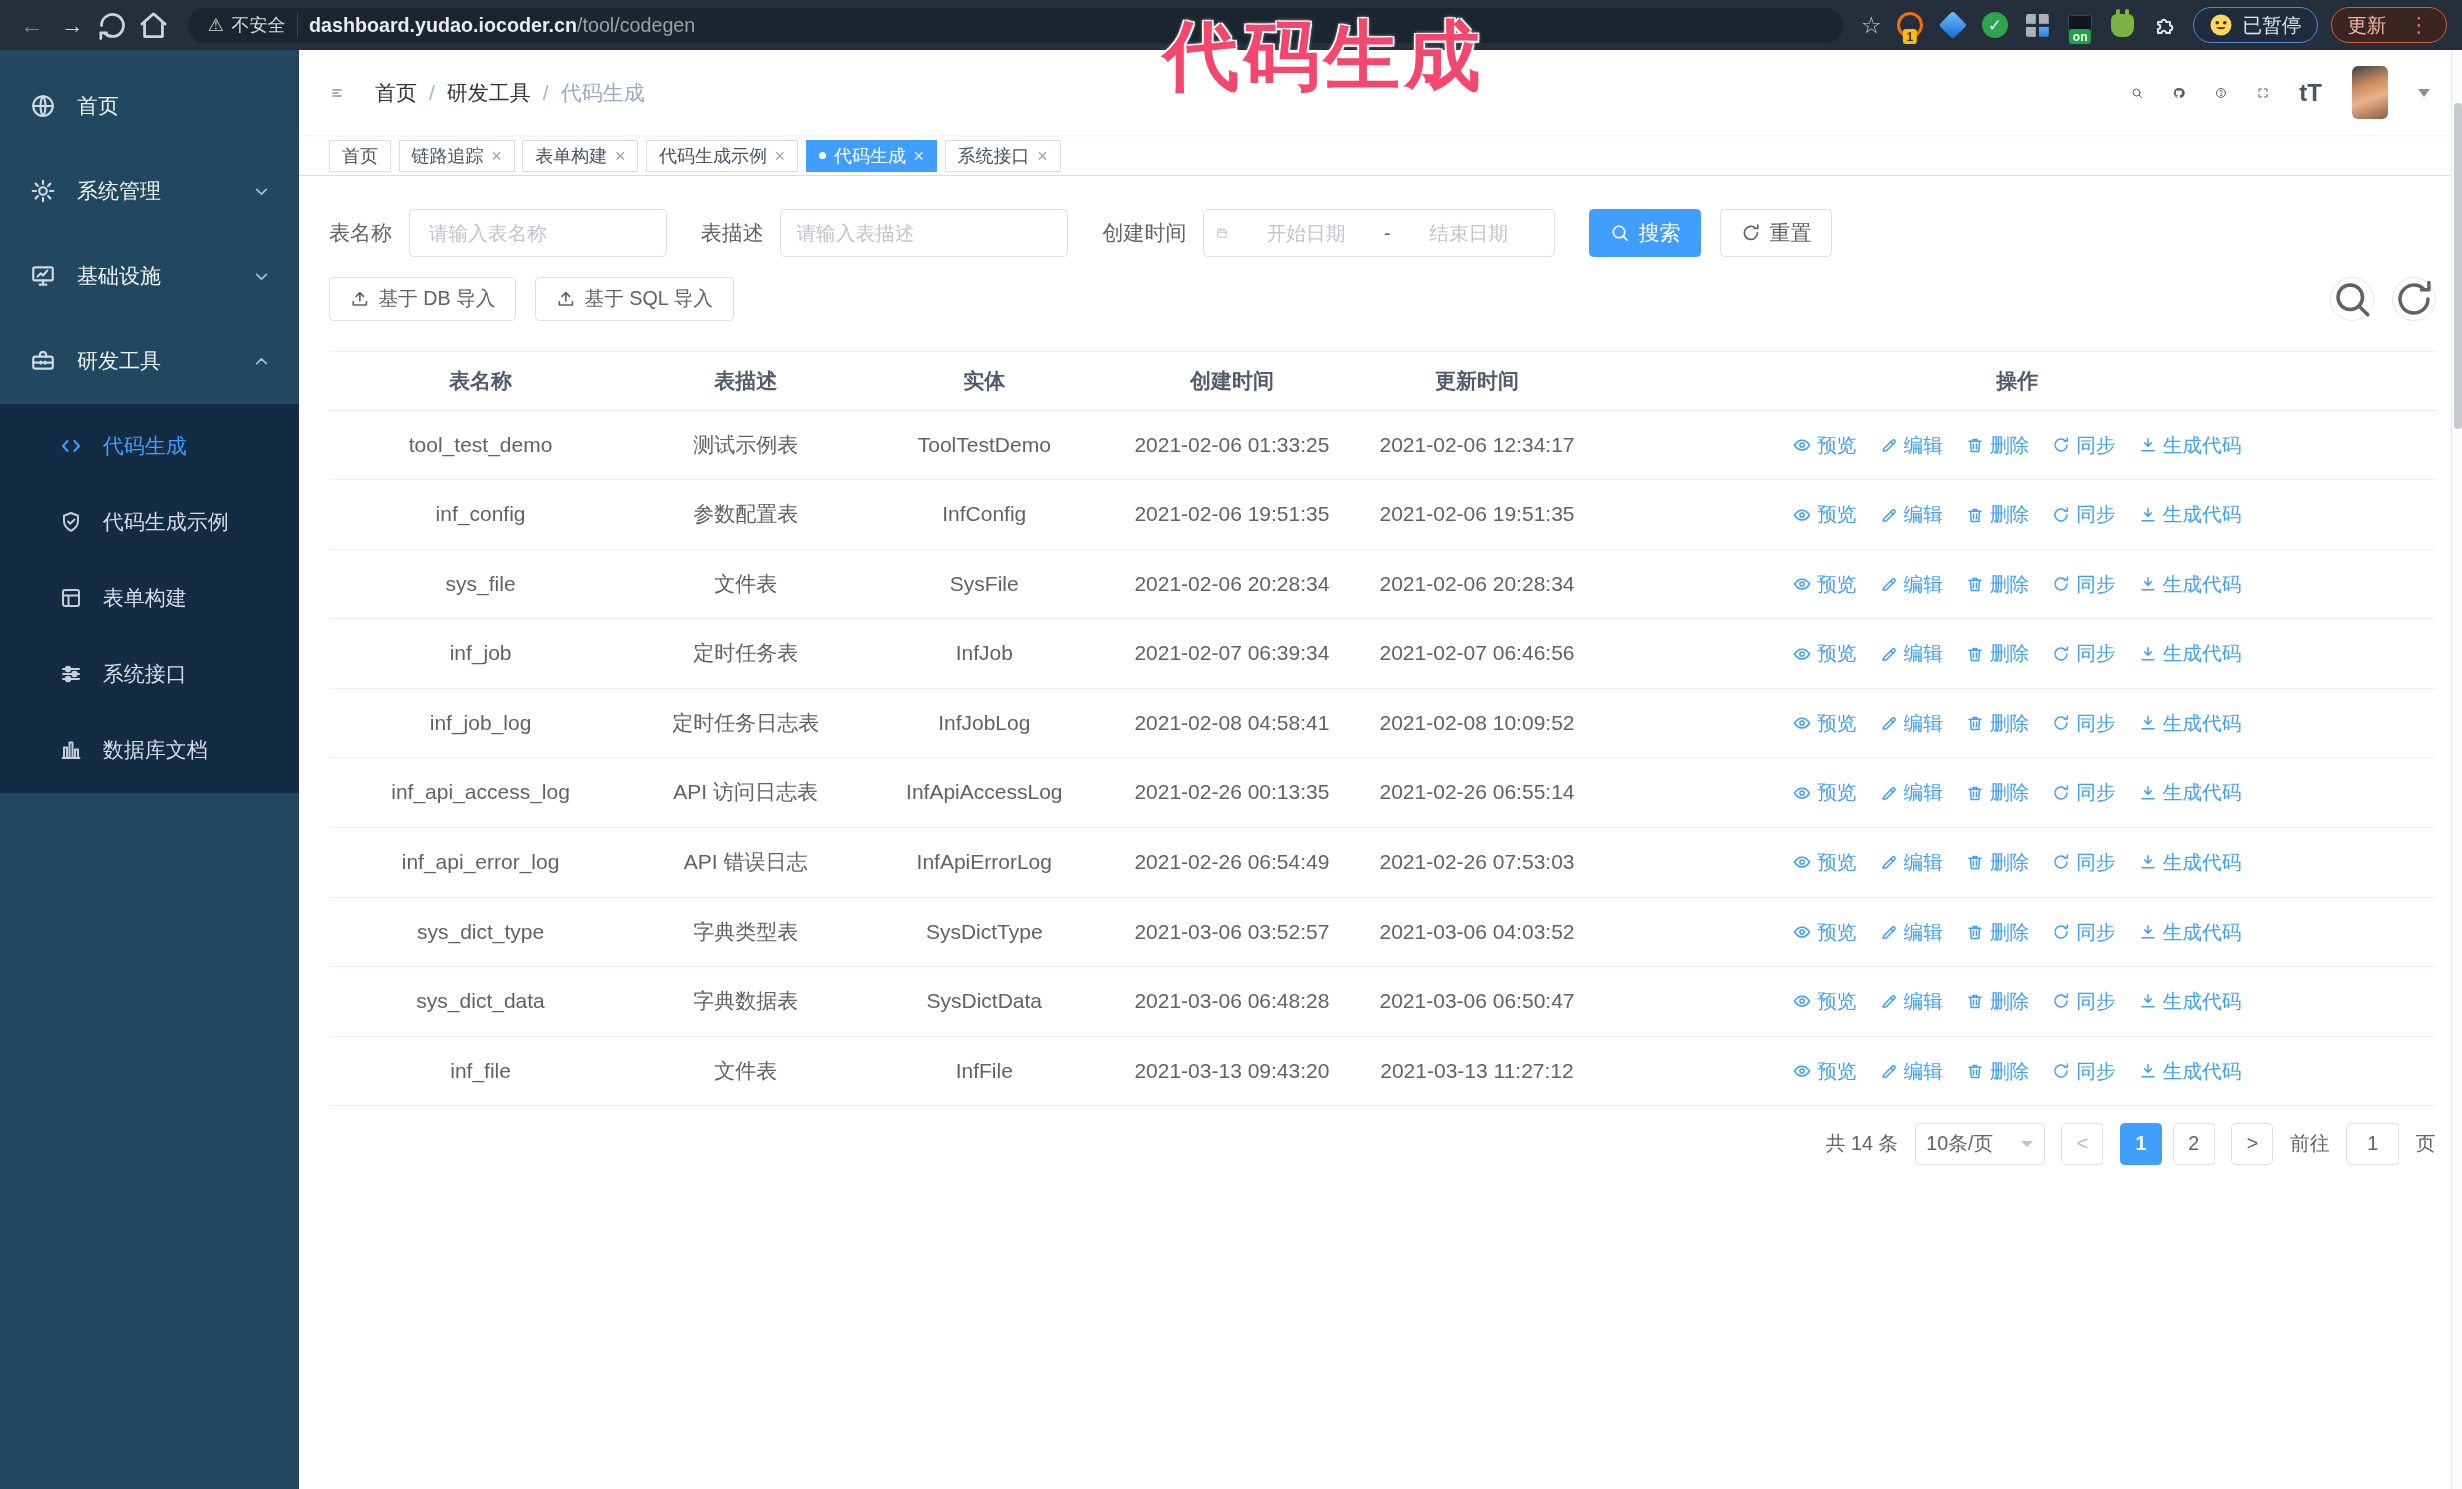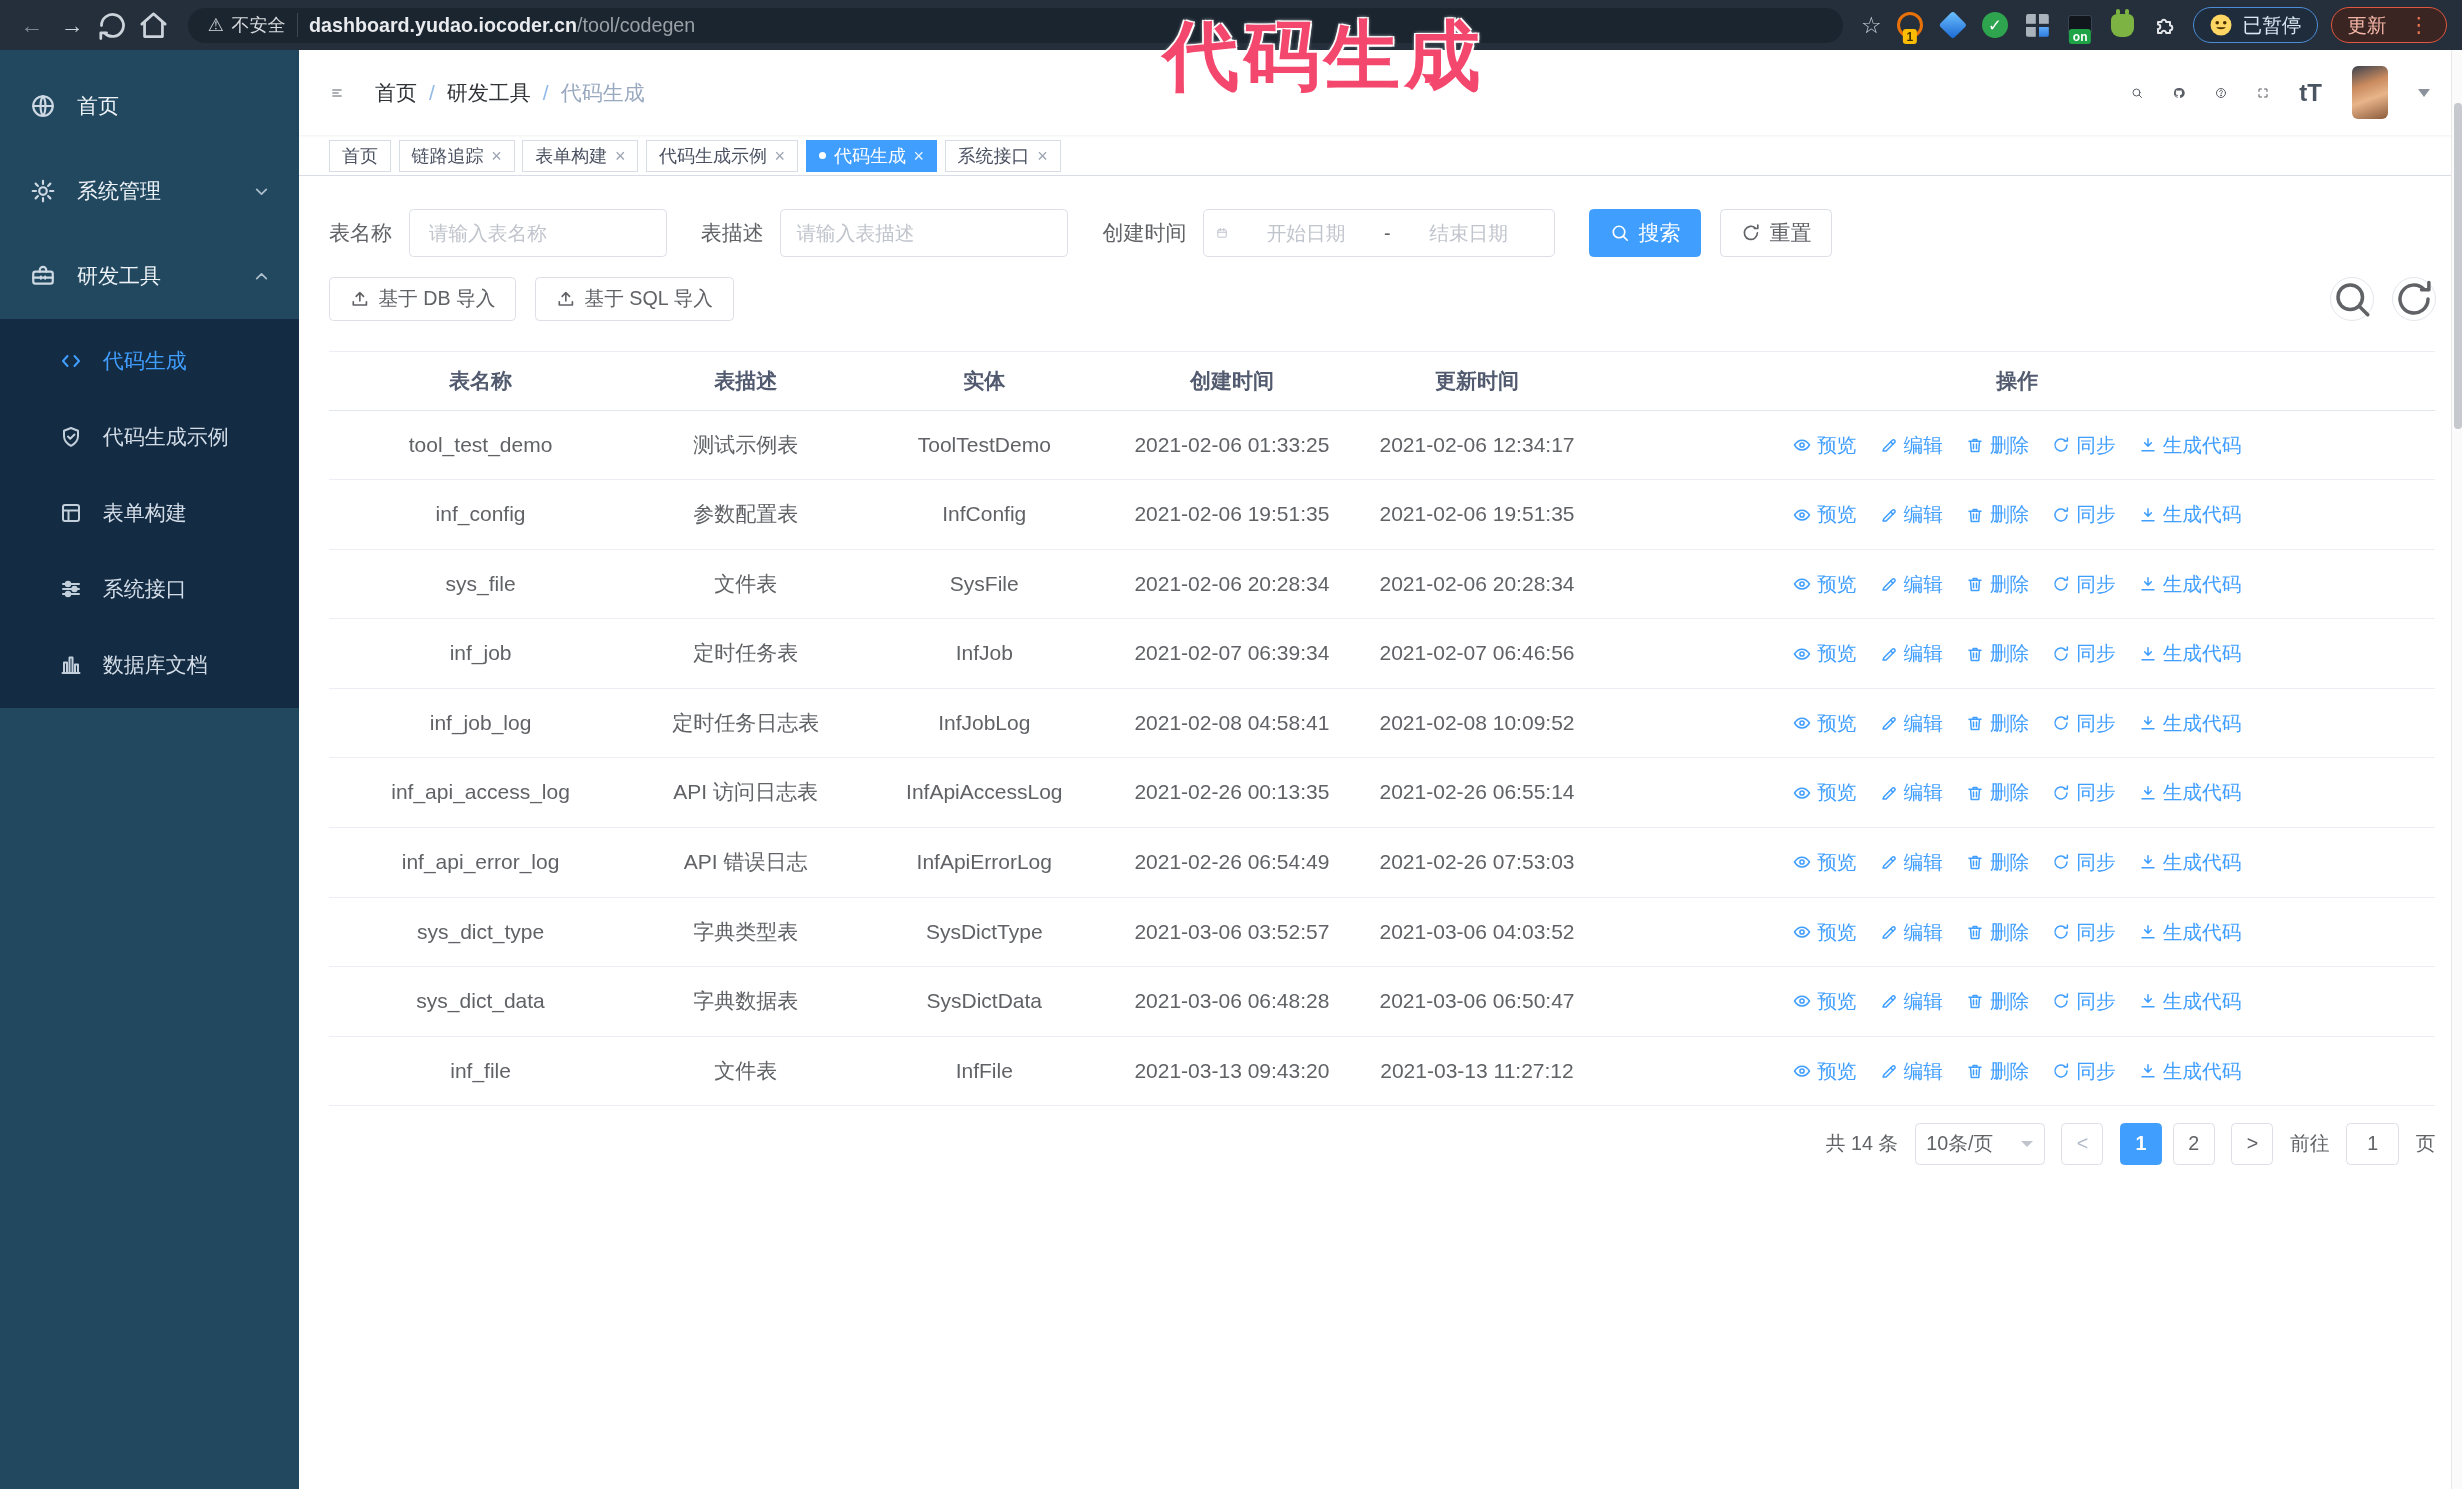--- a/index.html
+++ b/index.html
@@ -235,20 +235,34 @@
             <span class="mi-label">系统管理</span>
             <span class="mi-chevron">
               <svg viewBox="0 0 24 24" width="1em" height="1em" fill="none" stroke="currentColor" stroke-width="2" stroke-linecap="round" stroke-linejoin="round" style="width:100%;height:100%;">
                 <path d="M6.5 9.5 12 15l5.5-5.5"></path>
               </svg>
             </span>
           </div>
           <div class="menu-item">
             <span class="mi-icon">
               <svg viewBox="0 0 24 24" width="1em" height="1em" fill="none" stroke="currentColor" stroke-width="2" stroke-linecap="round" stroke-linejoin="round" style="width:100%;height:100%;">
+                <rect x="3" y="4" width="18" height="12" rx="1.5"></rect>
+                <path d="M9 20h6M12 16v4M7 12.5l3-3 2 2 4-4.5"></path>
+              </svg>
+            </span>
+            <span class="mi-label">基础设施</span>
+            <span class="mi-chevron">
+              <svg viewBox="0 0 24 24" width="1em" height="1em" fill="none" stroke="currentColor" stroke-width="2" stroke-linecap="round" stroke-linejoin="round" style="width:100%;height:100%;">
+                <path d="M6.5 9.5 12 15l5.5-5.5"></path>
+              </svg>
+            </span>
+          </div>
+          <div class="menu-item">
+            <span class="mi-icon">
+              <svg viewBox="0 0 24 24" width="1em" height="1em" fill="none" stroke="currentColor" stroke-width="2" stroke-linecap="round" stroke-linejoin="round" style="width:100%;height:100%;">
                 <rect x="3" y="8" width="18" height="11" rx="2"></rect>
                 <path d="M9 8V6.5a3 3 0 0 1 6 0V8M3 13.5h18M10 12.5v2M14 12.5v2"></path>
               </svg>
             </span>
             <span class="mi-label">研发工具</span>
             <span class="mi-chevron">
               <svg viewBox="0 0 24 24" width="1em" height="1em" fill="none" stroke="currentColor" stroke-width="2" stroke-linecap="round" stroke-linejoin="round" style="width:100%;height:100%;">
                 <path d="M6.5 14.5 12 9l5.5 5.5"></path>
               </svg>
             </span>

